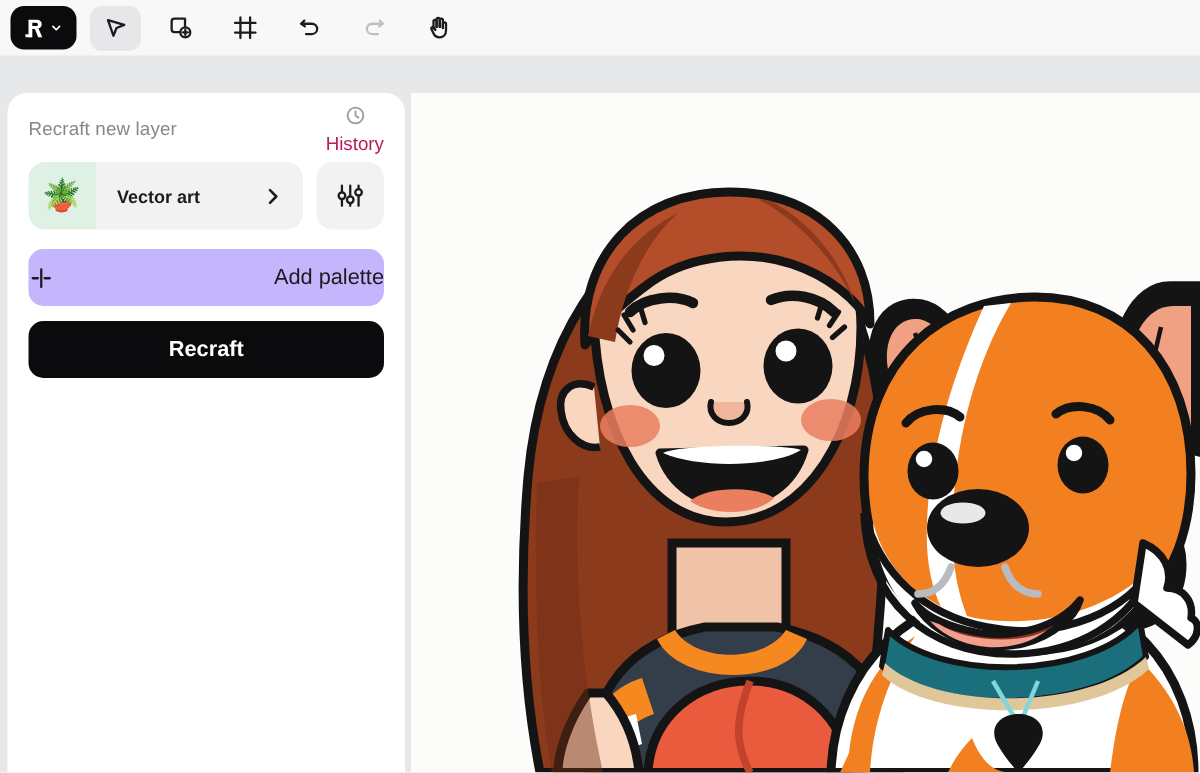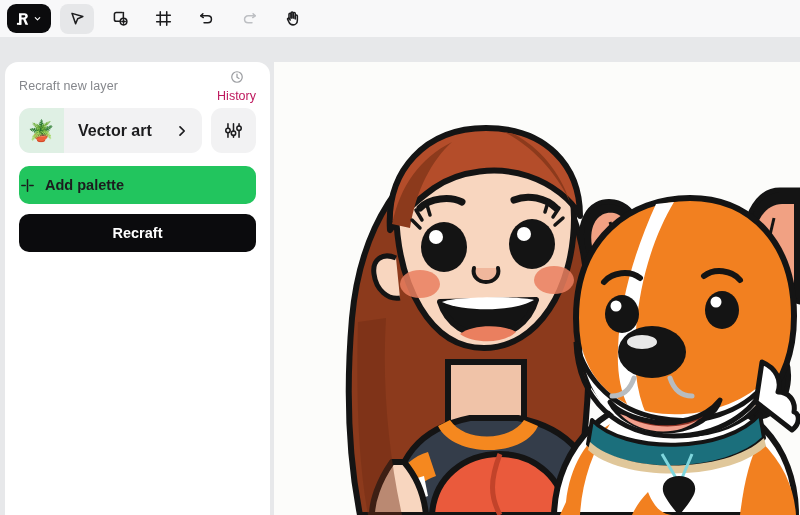--- a/index.html
+++ b/index.html
@@ -60,44 +60,44 @@
     display: flex; align-items: center; padding: 0 13px 0 0; cursor: pointer;
     overflow: hidden;
   }
   .style-thumb {
     width: 45px; height: 45px; flex: none; background: #dff0e4;
     border-radius: 11px 0 0 11px;
     display: flex; align-items: center; justify-content: center;
     font-size: 21px; line-height: 1;
   }
   .style-name {
-    flex: 1; font-size: 16px; font-weight: bold; color: #1c1c1e;
+    flex: 1; font-size: 12px; font-weight: bold; color: #1c1c1e;
     padding-left: 14px;
   }
   .style-chev { width: 14px; height: 14px; flex:none; }
   .settings-btn {
     width: 45px; height: 45px; flex: none; background: #f2f2f3; border-radius: 11px;
     display: flex; align-items: center; justify-content: center; cursor: pointer;
   }
 
   .prompt-area { flex: 1; min-height: 0; padding-top: 2px; }
   .prompt-text {
     font-size: 19.5px; color: #1c1c1e; line-height: 1.3;
     word-break: break-word; outline: none; cursor: text;
     text-decoration: underline wavy #d93025;
     text-decoration-skip-ink: none;
     text-underline-offset: 3px;
   }
 
   .panel-foot { padding-bottom: 0; }
   .wide-btn {
-    width: 237px; height: 38px; border-radius: 10px; background: #22c55e;
-    display: flex; align-items: center; justify-content: flex-start; gap: 9px;
+    width: 237px; height: 38px; border-radius: 10px; background: #c4b5fd;
+    display: flex; align-items: center; justify-content: space-between; gap: 9px;
     font-size: 14.5px; color: #1c1c1e; cursor: pointer; margin-bottom: 10px;
-    border: none; font-family: inherit; font-weight: bold;
+    border: none; font-family: inherit; font-weight: normal;
   }
   .wide-btn svg { display:block; }
   .primary-btn {
     width: 237px; height: 38px; border-radius: 10px; background: #0b0b0d;
     color: #ffffff; font-size: 14.5px; font-weight: bold;
     display: flex; align-items: center; justify-content: center;
     cursor: pointer; border: none; font-family: inherit;
   }
 
   

